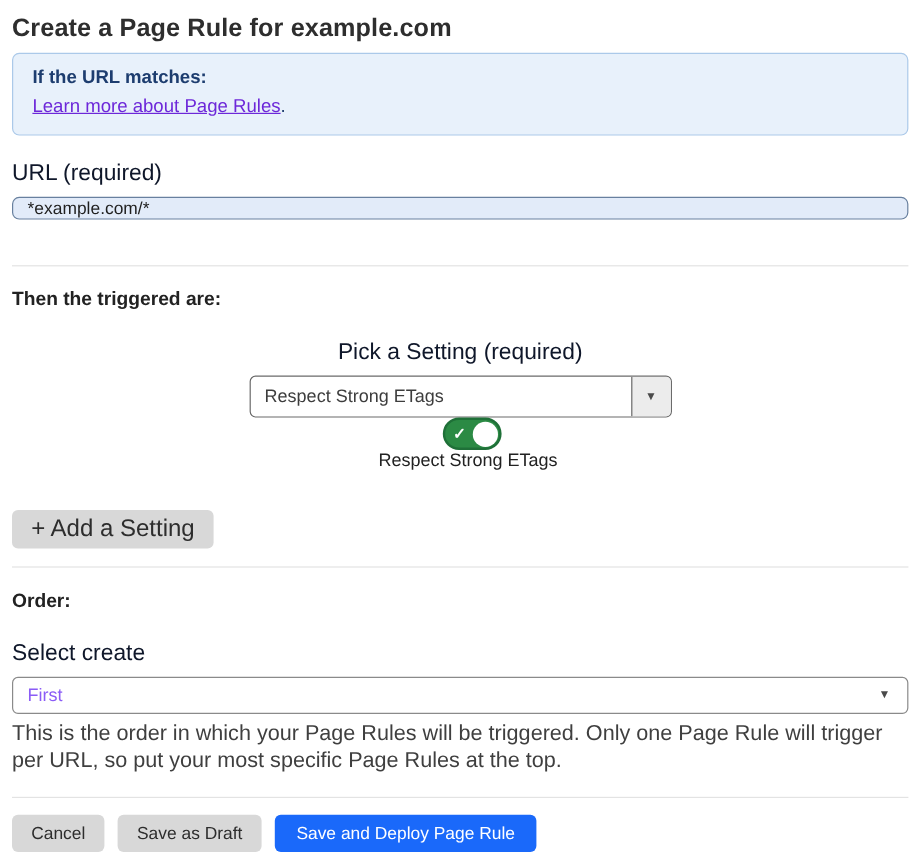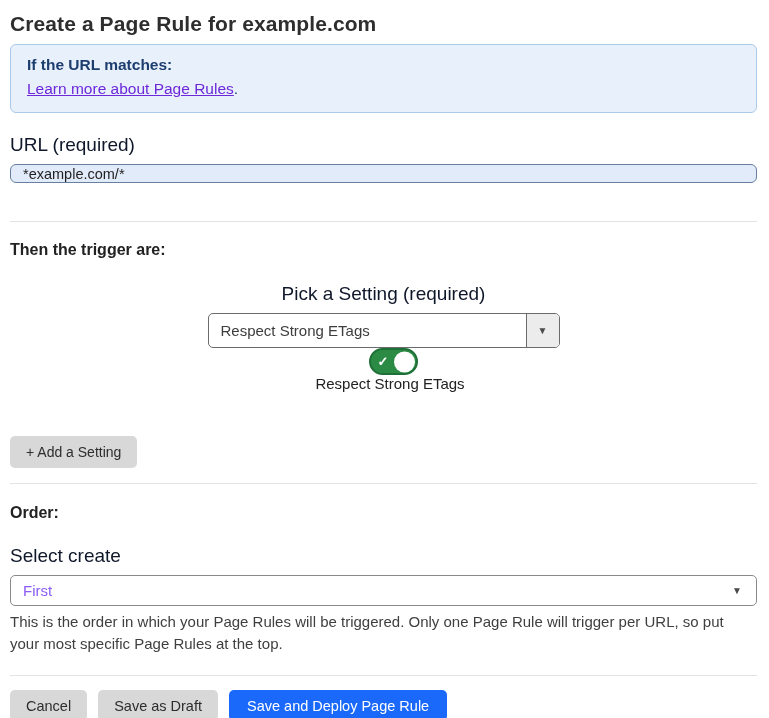--- a/index.html
+++ b/index.html
@@ -114,26 +114,26 @@
     transform: translateY(-50%);
     width: 21px; height: 21px;
     background: #ffffff; border-radius: 50%;
   }
   .toggle-label {
     margin-left: 13px;
     font-size: 15px; color: #222222;
   }
 
   .add-setting-btn {
-    margin-top: 44px;
+    margin-top: 33px;
     height: 32px; padding: 0 16px;
     background: #d8d8d8; color: #2d2d2d;
     border: none; border-radius: 5px;
     font-family: "Liberation Sans", sans-serif;
-    font-size: 14px; cursor: pointer;
+    font-size: 20px; cursor: pointer;
   }
 
   .order-heading { margin-top: 20px; }
   .select-option-label { margin-top: 23px; }
 
   .order-select {
     margin-top: 8px;
     width: 100%; height: 31px;
     border: 1px solid #8a8a8a;
     border-radius: 5px;
@@ -144,21 +144,21 @@
   }
   .order-select .select-value {
     flex: 1; font-size: 15px; color: #8b5cf6;
   }
   .order-select .chevron {
     font-size: 10px; color: #4a4a4a;
   }
 
   .order-help {
     margin-top: 5px;
-    font-size: 15px; color: #3f3f3f;
+    font-size: 18px; color: #3f3f3f;
     line-height: 22px;
     max-width: 742px;
   }
 
   .footer-actions {
     margin-top: 14px;
     display: flex; align-items: center; gap: 11px;
   }
   .btn {
     height: 31px; border: none; border-radius: 5px;
@@ -178,21 +178,21 @@
   <div class="info-box">
     <div class="info-heading">If the URL matches:</div>
     <div class="info-link-line"><a>Learn more about Page Rules</a><span class="suffix">.</span></div>
   </div>
 
   <div class="field-label url-label">URL (required)</div>
   <input class="url-input" type="text" value="*example.com/*" style="">
 
   <hr class="divider divider-1">
 
-  <h2 class="section-heading">Then the trigger are:</h2>
+  <h2 class="section-heading">Then the triggered are:</h2>
 
   <div class="field-label pick-label">Pick a Setting (required)</div>
 
   <div class="setting-row">
     <div class="setting-select">
       <div class="select-value">Respect Strong ETags</div>
       <div class="select-arrow-box">
           <span>▼</span>
         </div>
     </div>

